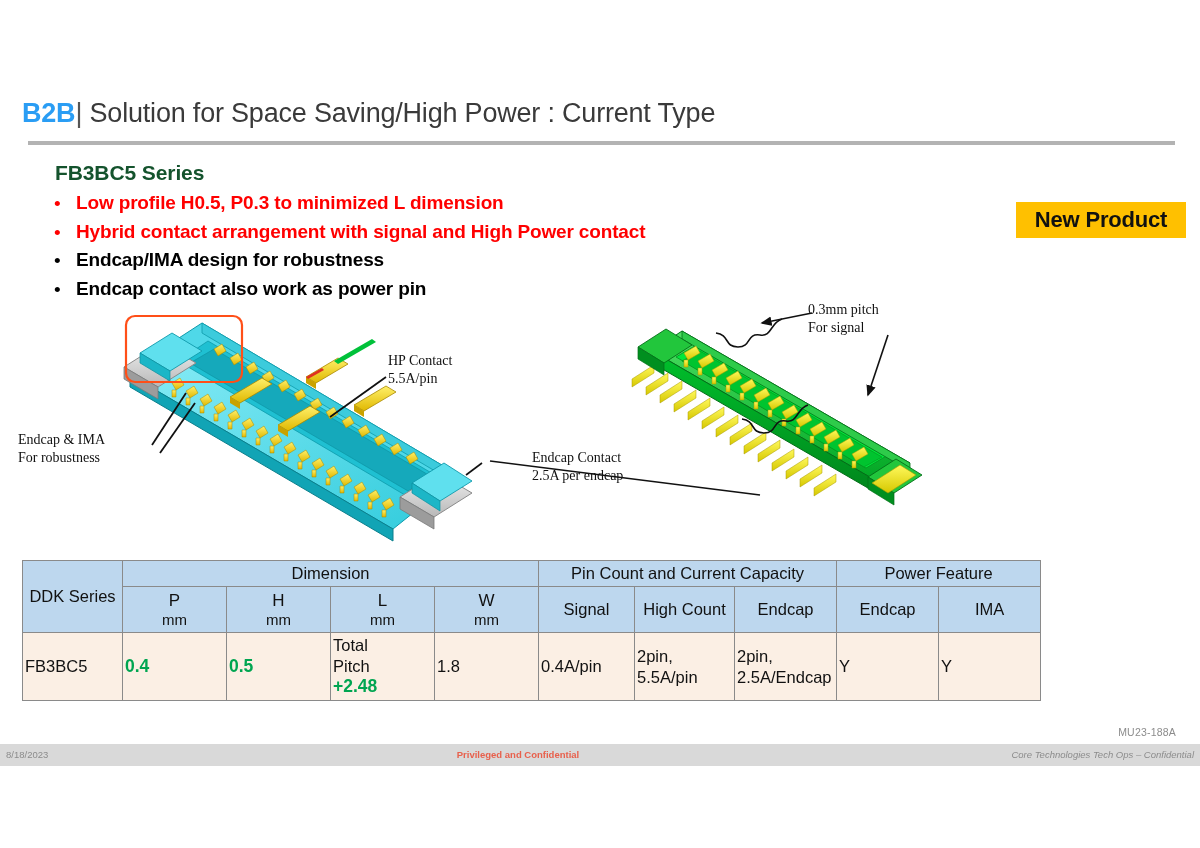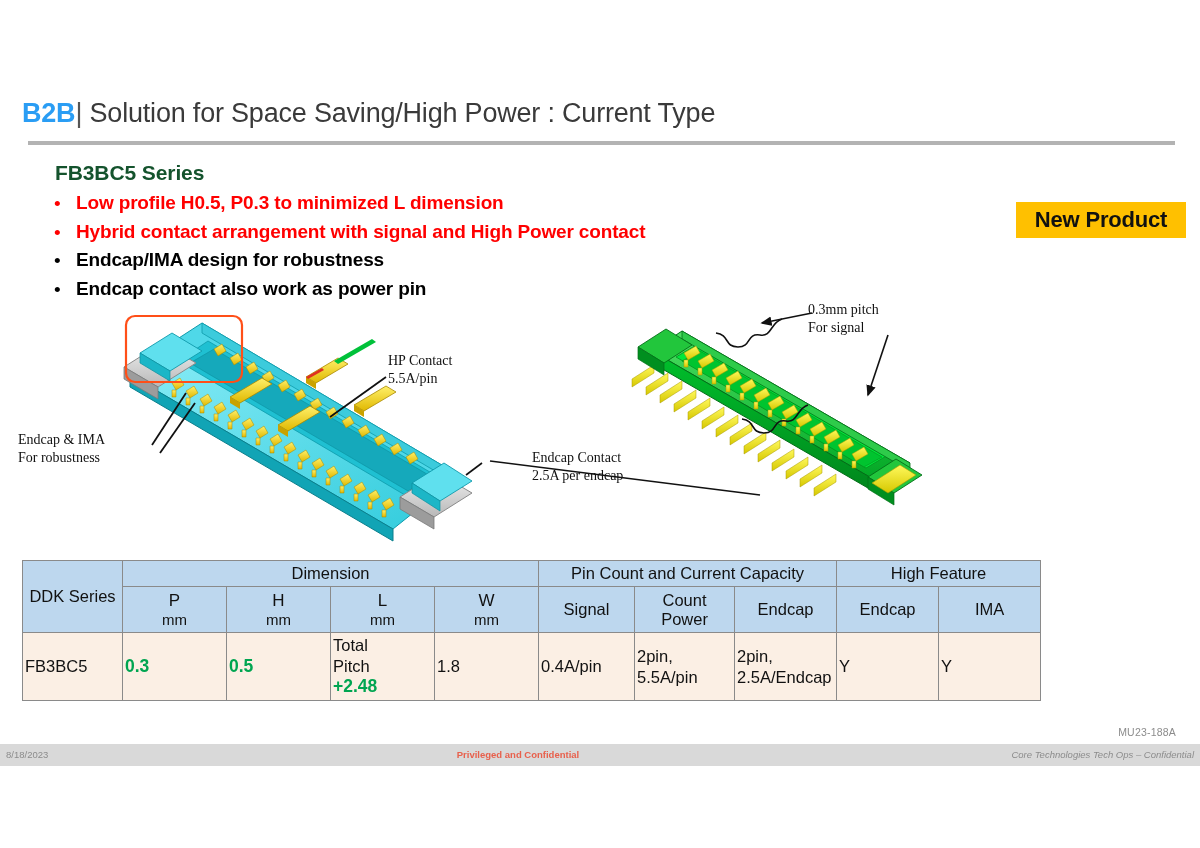--- a/index.html
+++ b/index.html
@@ -409,50 +409,50 @@
     <col style="width:100px">
       <col style="width:102px">
       <col style="width:102px">
     <col style="width:102px">
   </colgroup>
   <thead>
     <tr class="hdr-grp">
       <th rowspan="2">DDK Series</th>
       <th colspan="4">Dimension</th>
       <th colspan="3">Pin Count and Current Capacity</th>
-      <th colspan="2">High Feature</th>
+      <th colspan="2">Power Feature</th>
     </tr>
     <tr class="hdr-sub">
       <th>
         <span class="sub-main">P</span>
         <span class="sub-unit">mm</span>
       </th>
       <th>
         <span class="sub-main">H</span>
         <span class="sub-unit">mm</span>
       </th>
       <th>
         <span class="sub-main">L</span>
         <span class="sub-unit">mm</span>
       </th>
       <th>
         <span class="sub-main">W</span>
         <span class="sub-unit">mm</span>
       </th>
       <th>Signal</th>
-      <th>Count Power</th>
+      <th>High Count</th>
       <th>Endcap</th>
       <th>Endcap</th>
       <th>IMA</th>
     </tr>
   </thead>
   <tbody>
     <tr>
       <td>FB3BC5</td>
-      <td><span class="val-green">0.3</span></td>
+      <td><span class="val-green">0.4</span></td>
       <td><span class="val-green">0.5</span></td>
       <td class="cell-2line">
         <span>Total</span>
         <span>
             <span>Pitch</span>
             <span class="val-green">+2.48</span>
           </span>
       </td>
       <td>1.8</td>
       <td>0.4A/pin</td>

